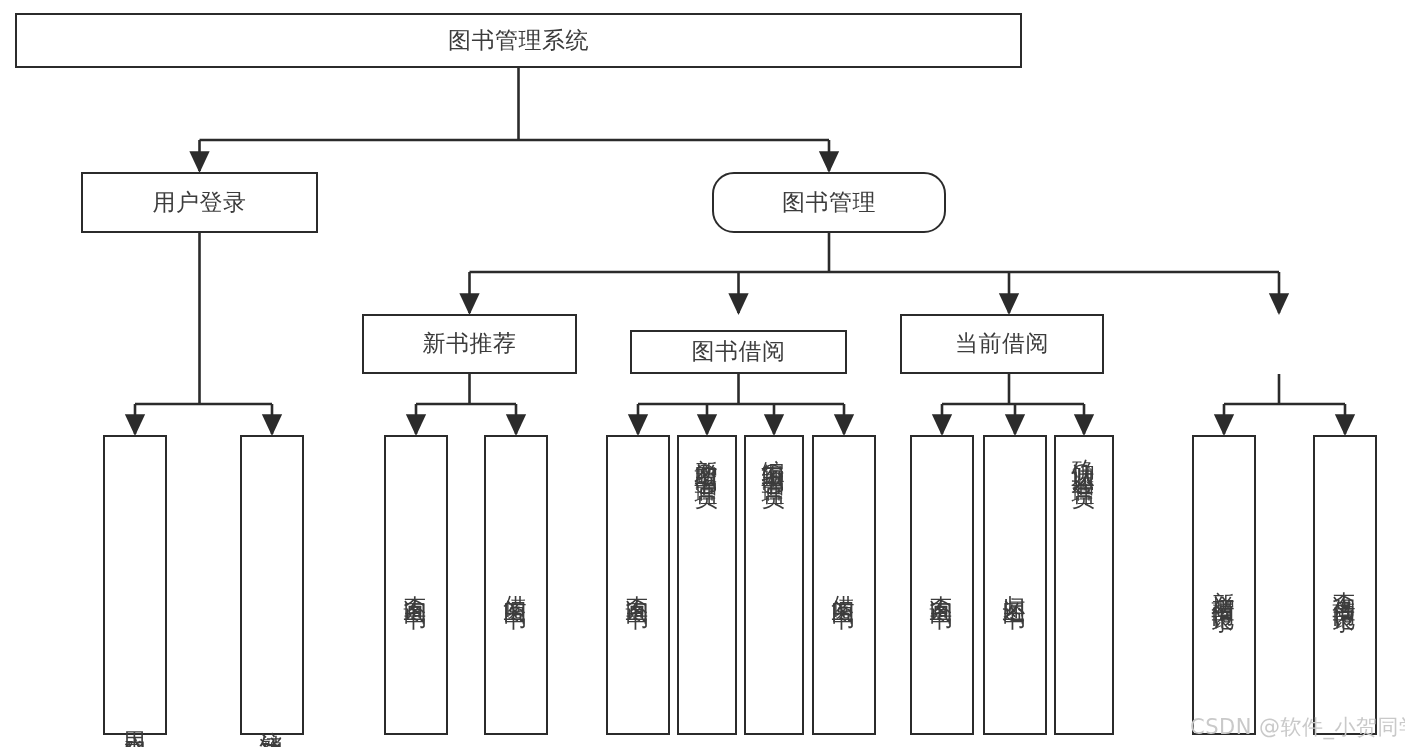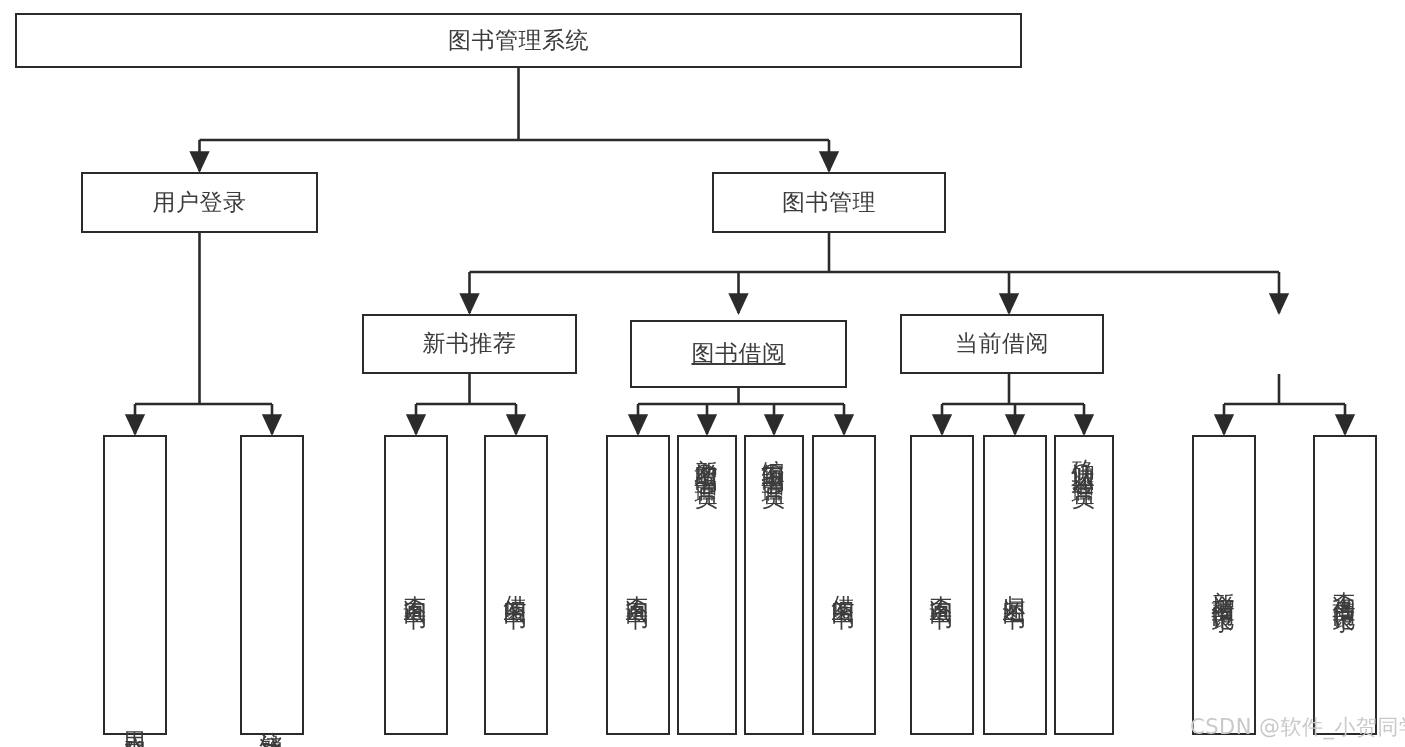--- a/index.html
+++ b/index.html
@@ -104,24 +104,24 @@
         <path d="M1279,374 L1279,404"></path>
         <path d="M1224,404 L1345,404"></path>
         <path d="M1224,404 L1224,434" marker-end="url(#arrow)"></path>
         <path d="M1345,404 L1345,434" marker-end="url(#arrow)"></path>
       </g>
   </svg>
 
   <div class="node h" style="left: 15px; top: 13px; width: 1007px; height: 55px;">图书管理系统</div>
 
   <div class="node h" style="left: 81px; top: 172px; width: 237px; height: 61px;">用户登录</div>
-  <div class="node h" style="left: 712px; top: 172px; width: 234px; height: 61px;">图书管理</div>
+  <div class="node h" style="left: 712px; top: 172px; width: 234px; height: 61px; border-radius: 22px;">图书管理</div>
 
   <div class="node h" style="left: 362px; top: 314px; width: 215px; height: 60px;">新书推荐</div>
-  <div class="node h" style="left: 630px; top: 320px; width: 217px; height: 68px; text-decoration: underline;">图书借阅</div>
+  <div class="node h" style="left: 630px; top: 330px; width: 217px; height: 44px;">图书借阅</div>
   <div class="node h" style="left: 900px; top: 314px; width: 204px; height: 60px;">当前借阅</div>
 
   <div class="node v bottomish" style="left: 103px; top: 435px; width: 64px; height: 300px;">用户登录</div>
   <div class="node v bottomish" style="left: 240px; top: 435px; width: 64px; height: 300px;">注销登录</div>
 
   <div class="node v center" style="left: 384px; top: 435px; width: 64px; height: 300px;">查询图书</div>
   <div class="node v center" style="left: 484px; top: 435px; width: 64px; height: 300px;">借阅图书</div>
 
   <div class="node v center" style="left: 606px; top: 435px; width: 64px; height: 300px;">查询图书</div>
   <div class="node v topish" style="left: 677px; top: 435px; width: 60px; height: 300px;">新增图书（管理员）</div>

